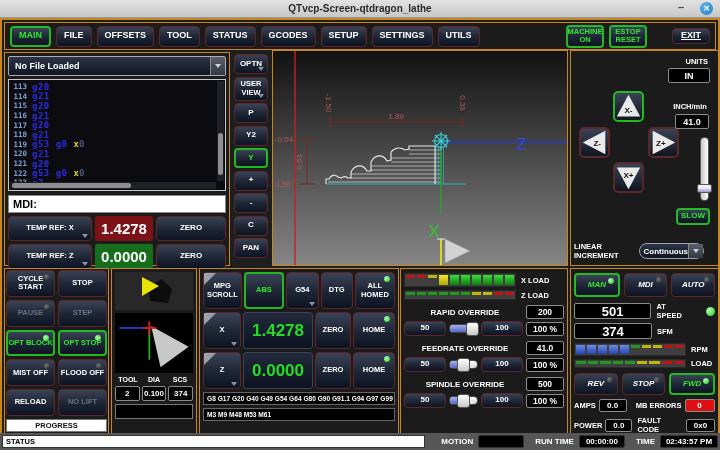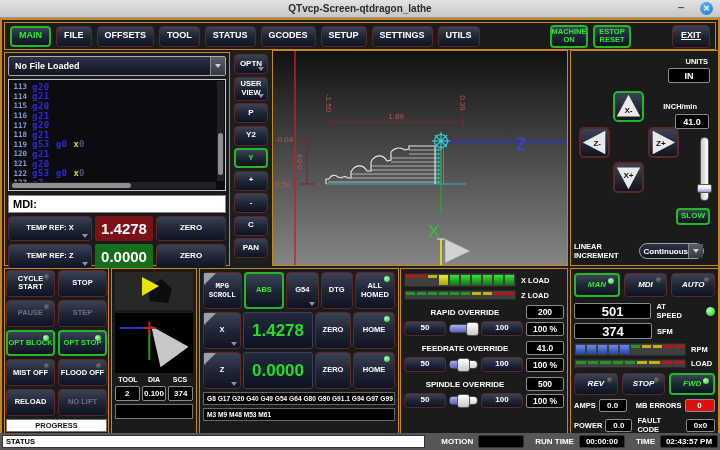--- a/index.html
+++ b/index.html
@@ -189,21 +189,21 @@
       <div class="btn">OFFSETS</div>
       <div class="btn">TOOL</div>
       <div class="btn">STATUS</div>
       <div class="btn">GCODES</div>
       <div class="btn">SETUP</div>
       <div class="btn">SETTINGS</div>
       <div class="btn">UTILS</div>
       <div class="spacer"></div>
       <div class="btn active two">MACHINE ON</div>
       <div class="btn active two">ESTOP RESET</div>
-      <div class="btn" style="width:38px;height:23px;margin-left:36px;text-decoration:underline;">EXIT</div>
+      <div class="btn" style="width:38px;height:16px;margin-left:20px;text-decoration:underline;">EXIT</div>
     </div>
 
     <div class="panel filepanel">
       <div class="file-combo">
         <span class="txt">No File Loaded</span>
         <span class="arrowbox">
             <i></i>
           </span>
       </div>
       <div class="code-area">
@@ -412,21 +412,21 @@
             <text x="12" y="19" text-anchor="middle" font-size="9" font-weight="bold" fill="#111">Z+</text>
           </svg>
       </div>
       <div class="jogbtn" style="left:42px;top:111px;">
         <svg width="27" height="27" viewBox="0 0 30 30">
             <polygon points="2,4 28,4 15,28" fill="#e9e9e9"></polygon>
             <text x="15" y="15" text-anchor="middle" font-size="9" font-weight="bold" fill="#111">X+</text>
           </svg>
       </div>
 
-      <div class="lbl" style="position:absolute;right:21px;top:51px;width:46px;text-align:right;">INCH/min</div>
+      <div class="lbl" style="position:absolute;right:5px;top:51px;width:46px;text-align:center;">INCH/min</div>
       <div class="vbox" style="position:absolute;right:9px;top:63px;width:34px;height:15px;font-size:9px;">41.0</div>
       <div class="vslider">
           <div class="vhandle"></div>
         </div>
       <div class="btn active" style="position:absolute;right:8px;top:157px;width:34px;height:17px;font-size:8px;">SLOW</div>
 
       <div style="position:absolute;left:3px;right:14px;bottom:5px;display:flex;align-items:center;gap:0;margin-top:41px;">
         <span class="lbl">LINEAR INCREMENT</span>
         <div class="combo" style="flex:1;height:16px;">
           <span class="txt">Continuous</span>
@@ -503,21 +503,21 @@
       <div class="tool-vals">
         <div class="vbox">2</div>
         <div class="vbox">0.100</div>
         <div class="vbox">374</div>
       </div>
       <div class="tool-empty"></div>
     </div>
 
     <div class="panel dropanel">
       <div class="drow">
-        <div class="btn" style="flex:1.15;font-family:Liberation Mono, monospace;">
+        <div class="btn" style="flex:1.15;">
             <i class="fold"></i>
             <span>MPG SCROLL</span>
           </div>
         <div class="btn active" style="flex:1.15;">ABS</div>
         <div class="btn" style="flex:0.95;">
             <span>G54</span>
             <i class="chev"></i>
           </div>
         <div class="btn" style="flex:0.95;">DTG</div>
         <div class="btn" style="flex:1.2;">

